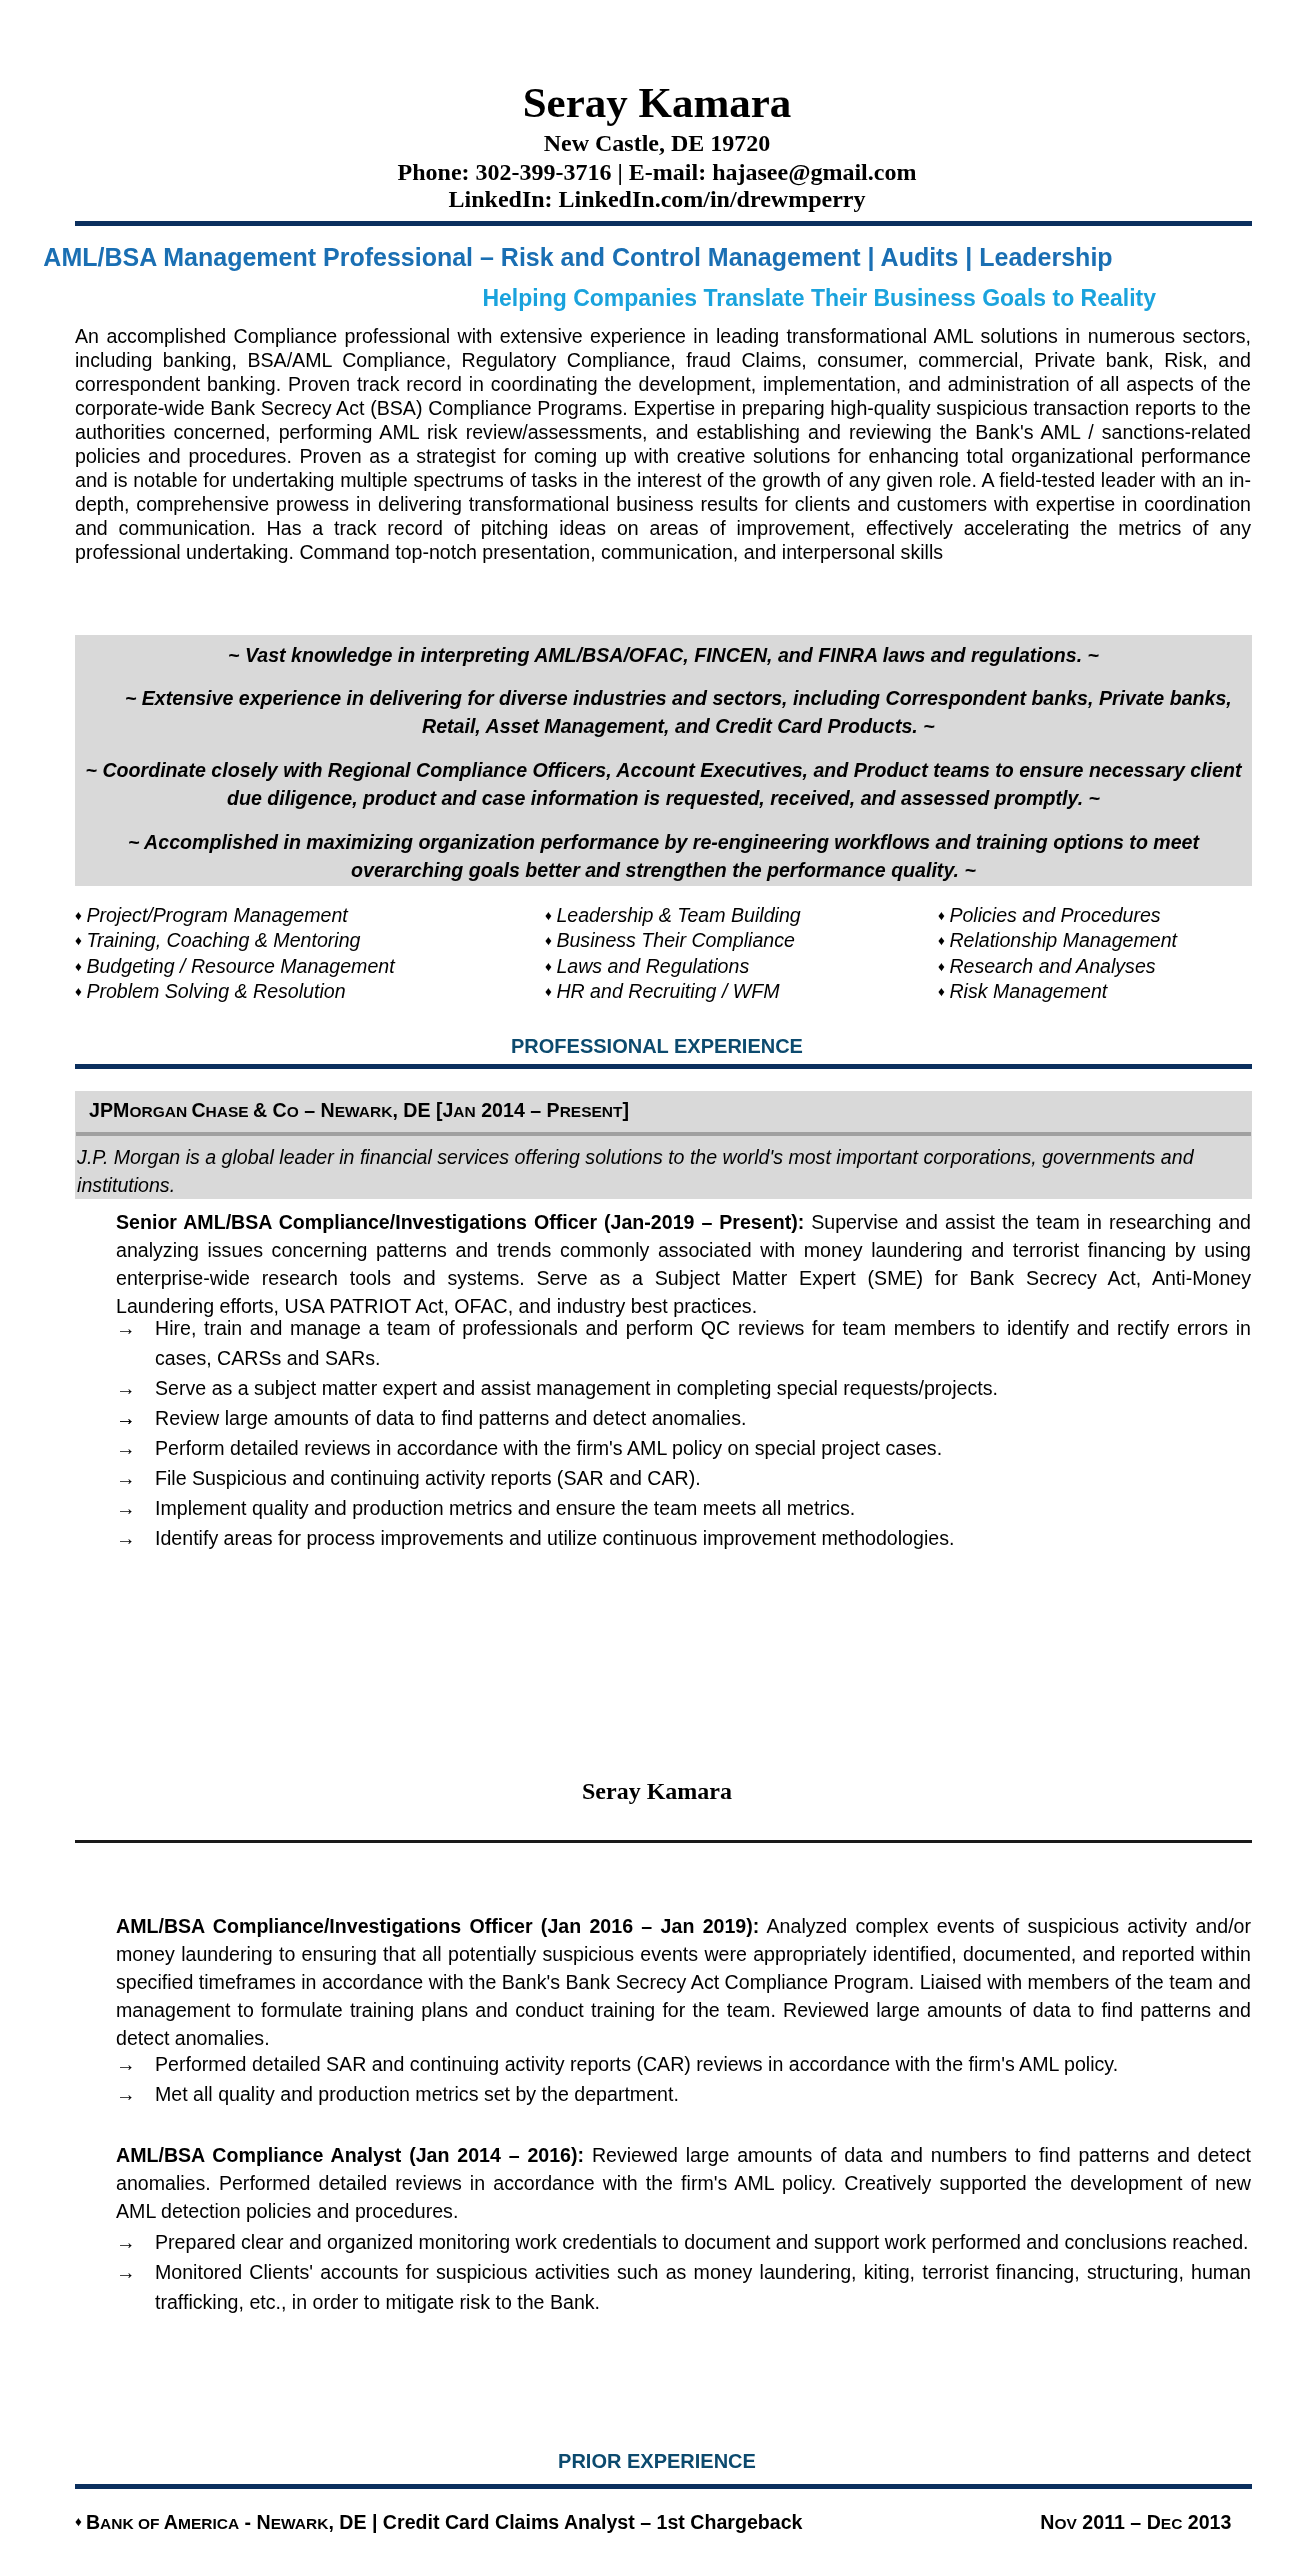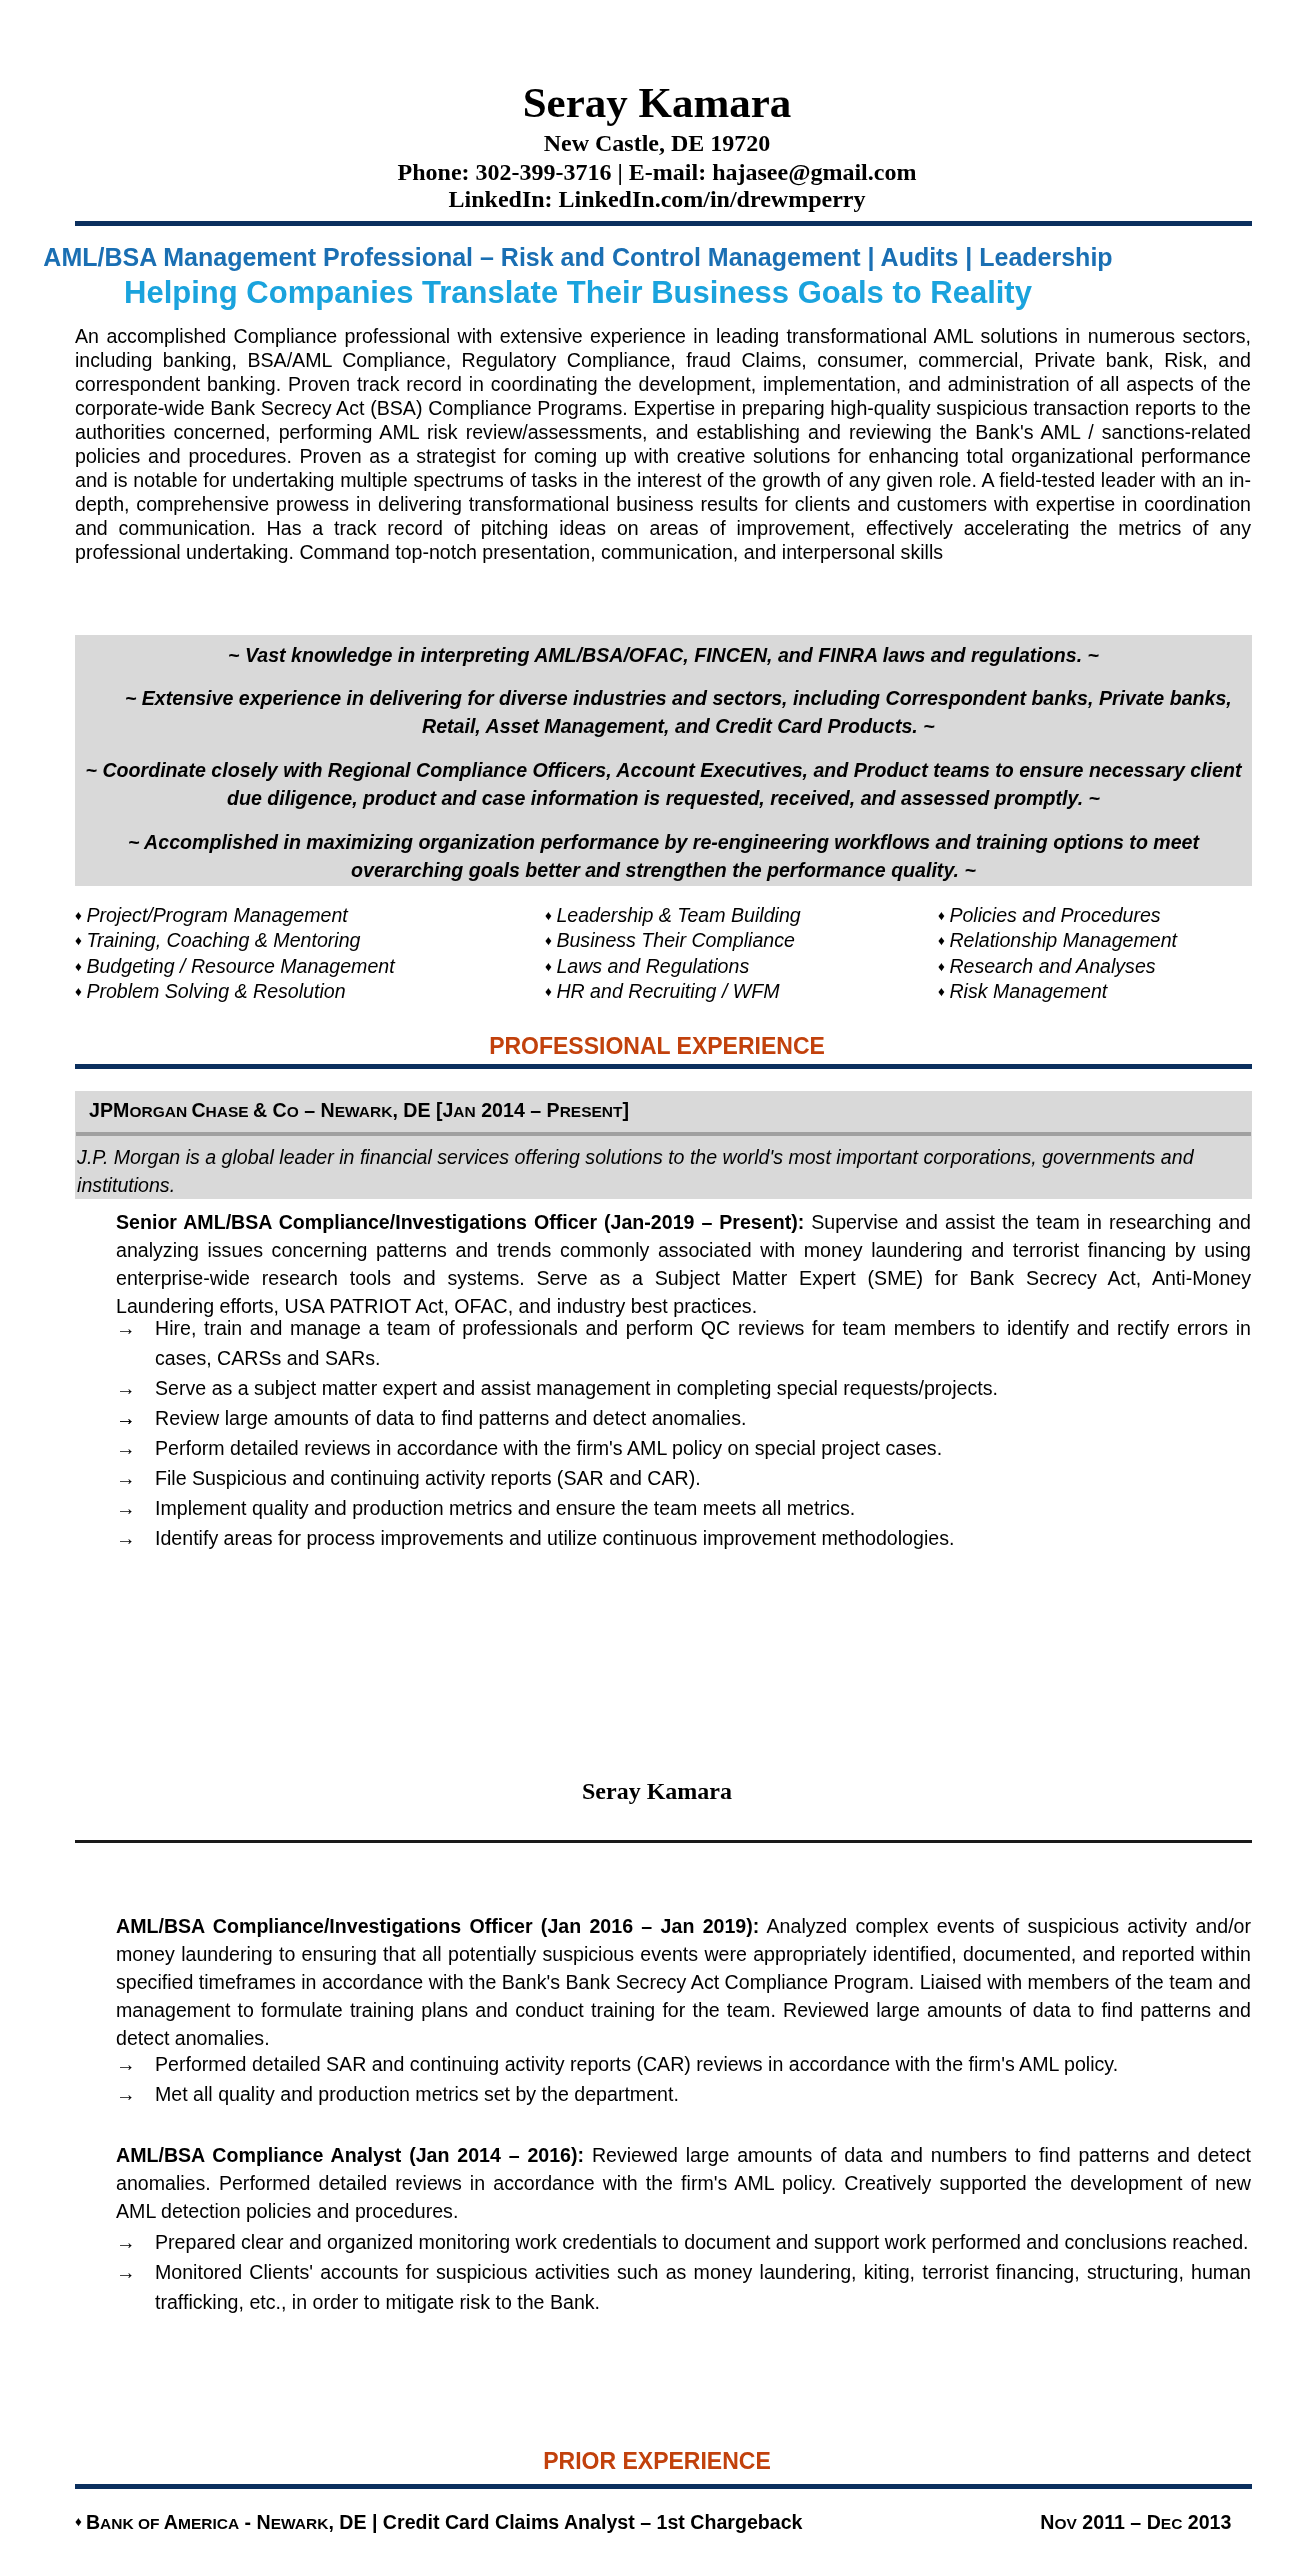--- a/index.html
+++ b/index.html
@@ -11,33 +11,33 @@
   
   .hdr { position: absolute; left: 0; width: 1314px; text-align: center; color: #000; font-weight: bold; }
   #name { top: 77px; font-size: 43px; line-height: 52px; }
   #addr { top: 129px; font-size: 24px; line-height: 29px; }
   #contact { top: 158px; font-size: 24px; line-height: 29px; }
   #linkedin { top: 185px; font-size: 24px; line-height: 29px; }
   .rule-navy { position: absolute; left: 75px; width: 1177px; height: 5.2px; background: #0b2f5e; }
 
   .headline { position: absolute; left: 0; width: 1156px; text-align: center; font-weight: bold; }
   #headline1 { top: 242px; font-size: 25px; line-height: 31px; color: #1a6fb3; }
-  #headline2 { top: 278px; font-size: 31px; line-height: 29px; color: #1aa3dd; }
+  #headline2 { top: 284px; font-size: 23px; line-height: 29px; color: #1aa3dd; text-align: right; }
 
   .summary { position: absolute; left: 75px; width: 1176px; top: 324px; font-size: 19.6px; line-height: 24px; text-align: justify; color: #000; }
 
   .highlights { position: absolute; left: 75px; width: 1177px; top: 635px; height: 251px; background: #d9d9d9; }
   .hl { position: absolute; left: 0; width: 100%; text-align: center; font-style: italic; font-weight: bold; font-size: 19.6px; line-height: 28px; color: #000; padding: 0 10.3px; box-sizing: border-box; }
 
   .skills { position: absolute; top: 903px; left: 75px; width: 1177px; height: 108px; }
   .skill-col { position: absolute; top: 0; }
   .skill { font-style: italic; font-size: 19.6px; line-height: 24.5px; color: #000; white-space: nowrap; }
   .skill .dia { font-style: normal; font-size: 13.4px; display: inline-block; width: 6.2px; margin-right: 5.2px; vertical-align: 2.1px; }
 
-  .sec-title { position: absolute; left: 0; width: 1314px; text-align: center; font-weight: bold; font-size: 23px; line-height: 28px; color: #c2410c; }
+  .sec-title { position: absolute; left: 0; width: 1314px; text-align: center; font-weight: bold; font-size: 20px; line-height: 28px; color: #0c4a6e; }
 
   .employer { position: absolute; left: 75px; width: 1177px; top: 1091px; height: 108px; background: #d9d9d9; }
   .emp-line { position: absolute; left: 2.1px; top: 6.2px; font-weight: bold; font-size: 19.6px; line-height: 26px; color: #000; margin-left: 12px; }
   .emp-line .sc { font-size: 15.5px; }
   .emp-sep { position: absolute; left: 1px; right: 1px; top: 41px; height: 3.6px; background: #a0a0a0; }
   .emp-desc { position: absolute; left: 2.1px; top: 52px; width: 1164px; font-style: italic; font-size: 19.6px; line-height: 28px; color: #000; }
 
   .role { position: absolute; left: 116px; width: 1135px; font-size: 19.6px; line-height: 28px; color: #000; text-align: justify; }
   .role b { font-weight: bold; }
   .bullets { position: absolute; left: 116px; width: 1135px; font-size: 19.6px; line-height: 30px; color: #000; }

